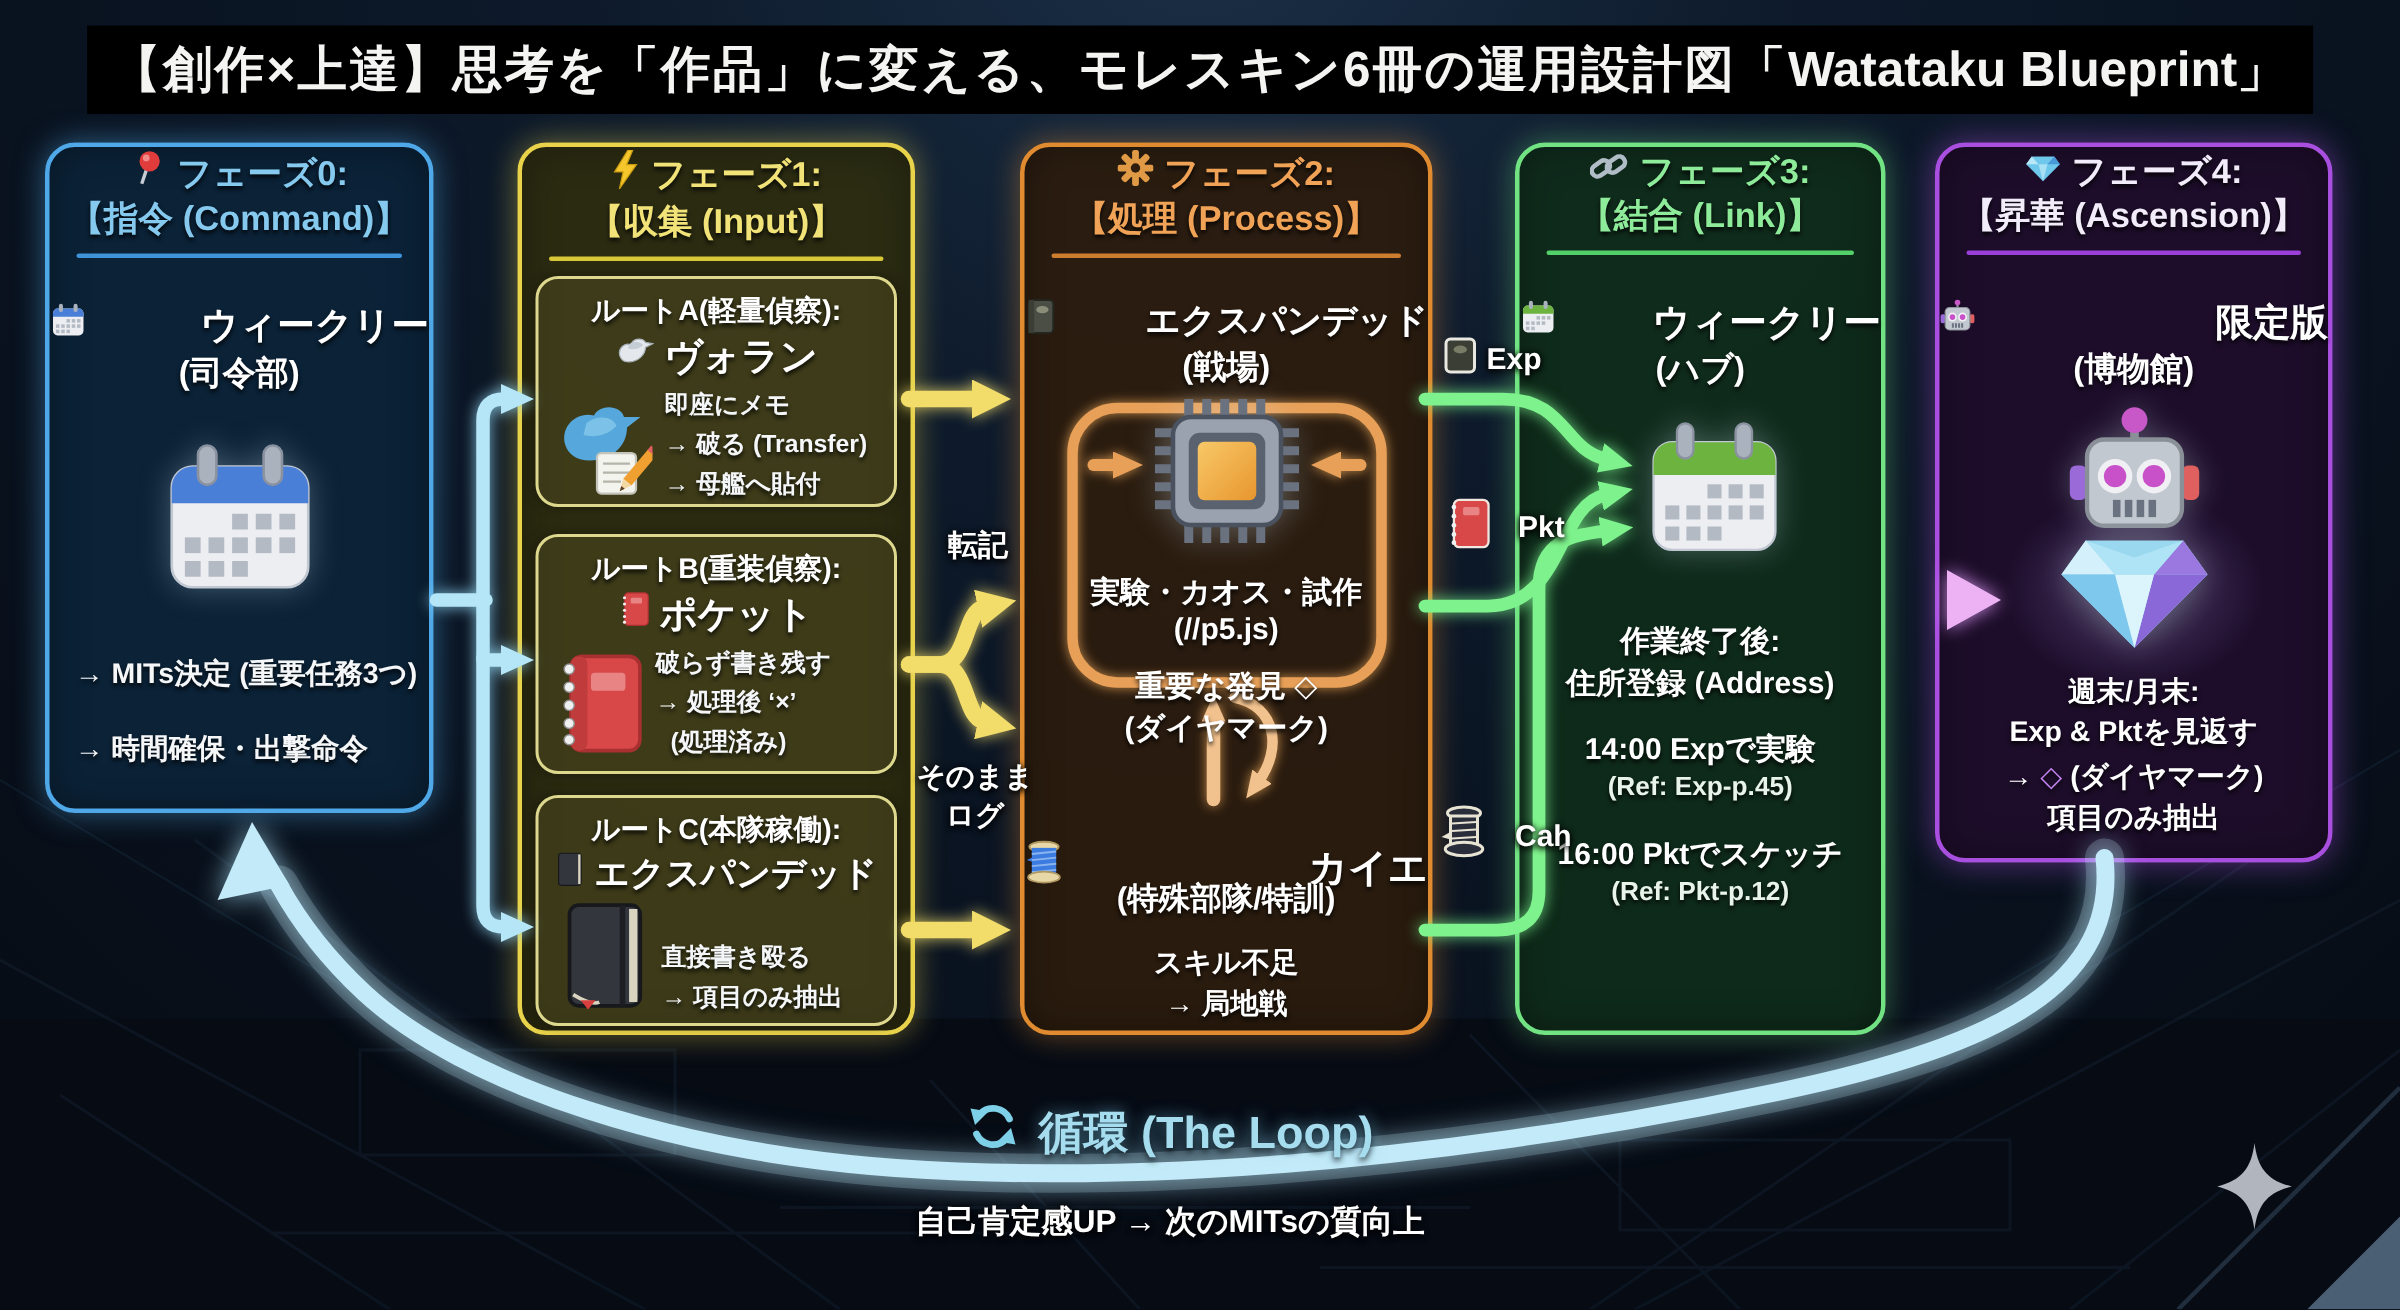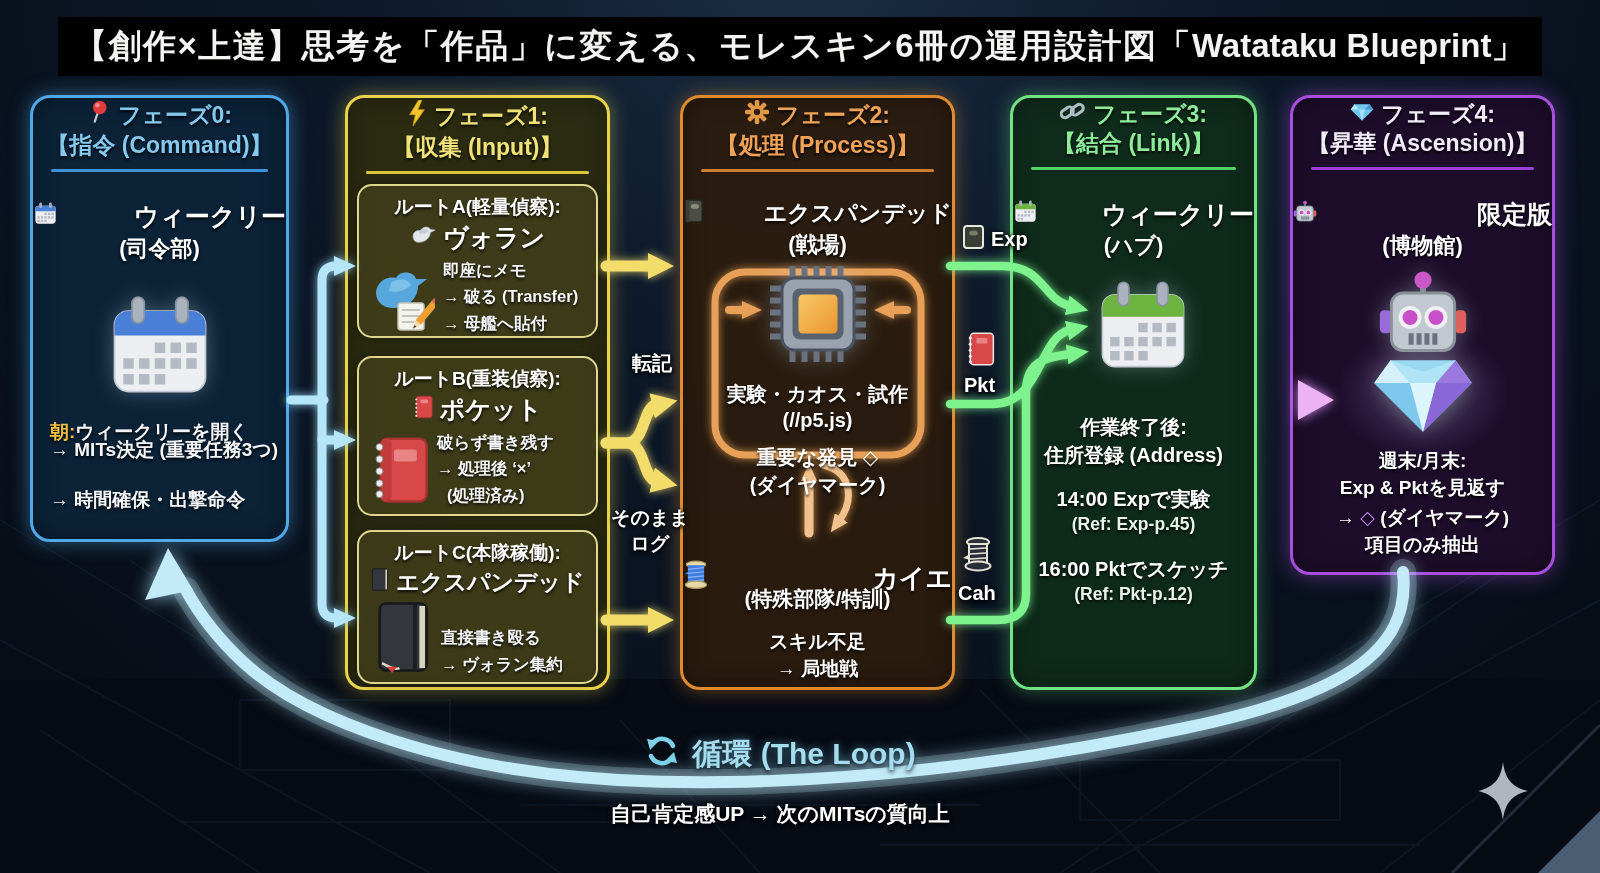--- a/index.html
+++ b/index.html
@@ -65,21 +65,21 @@
   .g-yellow{filter:drop-shadow(0 0 5px rgba(240,220,110,.85));}
   .g-green{filter:drop-shadow(0 0 5px rgba(120,240,140,.85));}
   .g-purple{filter:drop-shadow(0 0 6px rgba(220,150,245,.9));}
   .g-loop{filter:drop-shadow(0 0 9px rgba(170,225,248,.75));}
   .g-orange{filter:drop-shadow(0 0 4px rgba(240,170,90,.8));}
   
   .lbl{position:absolute;z-index:5;font-weight:700;color:#fff;
     text-shadow:0 0 4px #000,0 2px 4px rgba(0,0,0,.95);}
   .mid-lbl{font-size:20px;text-align:center;}
   .tag{display:flex;align-items:center;gap:5px;font-weight:900;font-size:20px;color:#fff;}
-  .tag-col{flex-direction:column;gap:3px;}
+  .tag-col{flex-direction:row;gap:18px;}
   .loop-row{display:flex;align-items:center;justify-content:center;gap:12px;
     font-size:30px;color:#a5dcee;text-shadow:0 0 10px rgba(120,200,235,.6),0 2px 4px rgba(0,0,0,.9);}
   .bottom-text{font-size:21px;text-align:center;color:#fff;}
 </style>
 </head>
 <body>
 
 <div id="stage">
 
   <svg id="bg-deco" width="1600" height="873" viewBox="0 0 1600 873">
@@ -160,21 +160,20 @@
             <rect x="20" y="39" width="6" height="6"></rect>
             <rect x="29" y="39" width="6" height="6"></rect>
             <rect x="38" y="39" width="6" height="6"></rect>
             <rect x="47" y="39" width="6" height="6"></rect>
             <rect x="11" y="48" width="6" height="6"></rect>
             <rect x="20" y="48" width="6" height="6"></rect>
             <rect x="29" y="48" width="6" height="6"></rect>
           </g>
         </svg>
     </div>
-    <div class="abs body-l" style="top:322px;left:17px;right:8px"><span class="gold">朝:</span><span>ウィークリーを開く</span></div>
     <div class="abs body-l" style="top:340px;left:17px;right:4px">→ MITs決定 (重要任務3つ)</div>
     <div class="abs body-l" style="top:390px;left:17px;right:8px">→ 時間確保・出撃命令</div>
   </div>
 
   <div class="ph p1">
     <div class="ph-head">
       <div class="h-line">
         <span><svg width="20" height="26" viewBox="0 0 24 32">
               <polygon points="14,0 3,18 10,18 7,32 21,12 13,12 18,0" fill="#f6c62d" stroke="#c89a10" stroke-width="1"></polygon>
             </svg></span>
@@ -267,21 +266,21 @@
       <div class="r-body">
         <span><svg width="62" height="72" viewBox="0 0 48 58">
               <rect x="6" y="2" width="38" height="54" rx="5" fill="#33363c" stroke="#16181c" stroke-width="2"></rect>
               <rect x="38" y="4" width="4.5" height="50" fill="#d8d4c0"></rect>
               <rect x="33" y="2" width="3" height="54" fill="#1c1e24"></rect>
               <path d="M8,50 q10,6 14,4" stroke="#d8d4c0" stroke-width="2" fill="none"></path>
               <polygon points="12,53 20,53 16,58" fill="#d84040"></polygon>
             </svg></span>
         <div class="r-lines" style="padding-top:10px">
           <div>直接書き殴る</div>
-          <div>→ ヴォラン集約</div>
+          <div>→ 項目のみ抽出</div>
         </div>
       </div>
     </div>
   </div>
 
   <div class="ph p2">
     <svg class="p2-svg g-orange" width="275" height="595" viewBox="0 0 275 595">
       <defs>
         <marker id="mO1" markerWidth="22" markerHeight="18" refX="4" refY="9" orient="auto" markerUnits="userSpaceOnUse">
             <path d="M0,0 L20,9 L0,18 Z" fill="#e8a058"></path>

